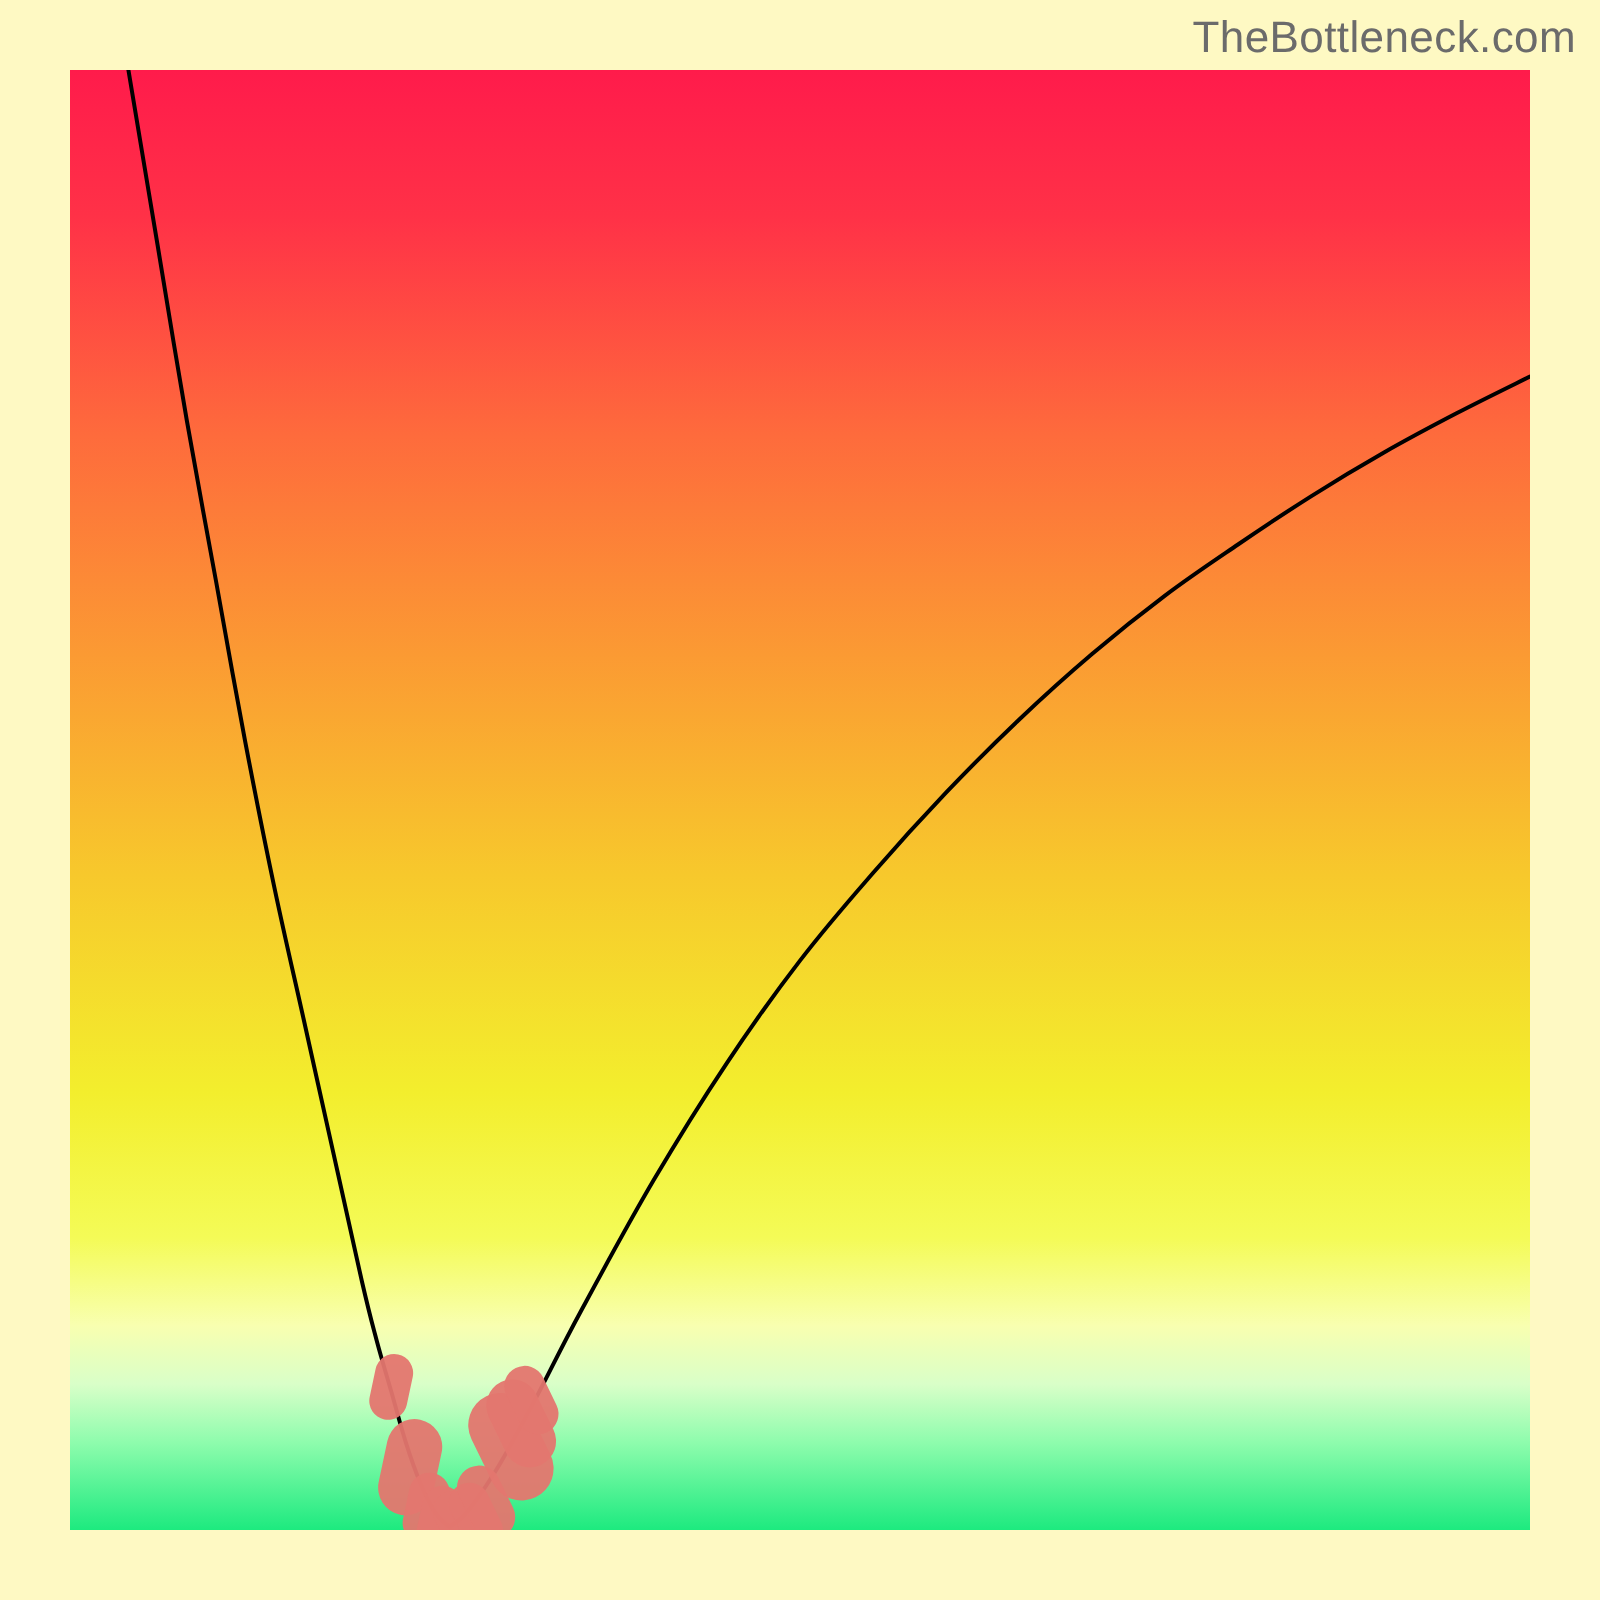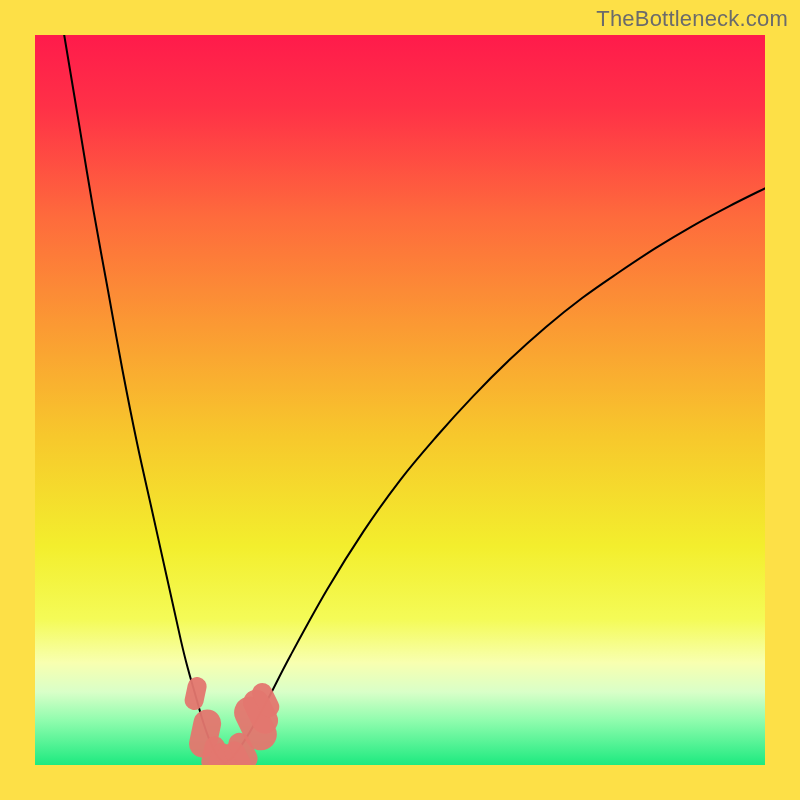--- a/index.html
+++ b/index.html
@@ -10,21 +10,21 @@
     overflow: hidden;
     background: #000;
     font-family: Arial, Helvetica, sans-serif;
   }
   .frame {
     position: absolute;
     left: 0;
     top: 0;
     width: 800px;
     height: 800px;
-    background: #fde047;
+    background: #fef9c3;
   }
   .plot-area {
     position: absolute;
     left: 35px;
     top: 35px;
     width: 730px;
     height: 730px;
     overflow: hidden;
   }
   .watermark {

